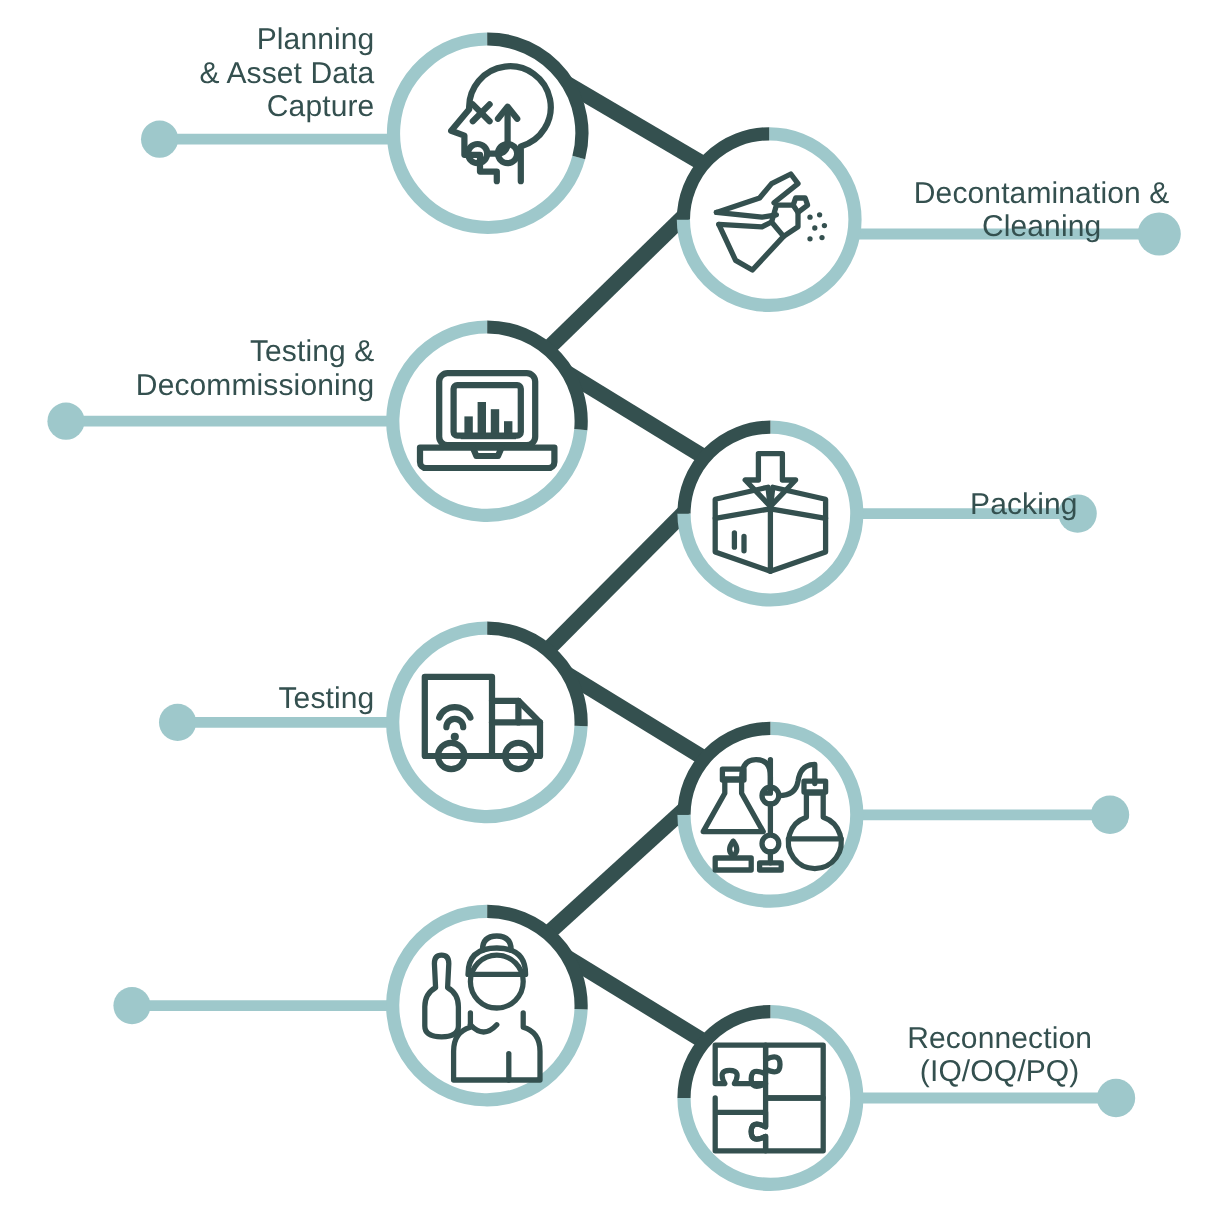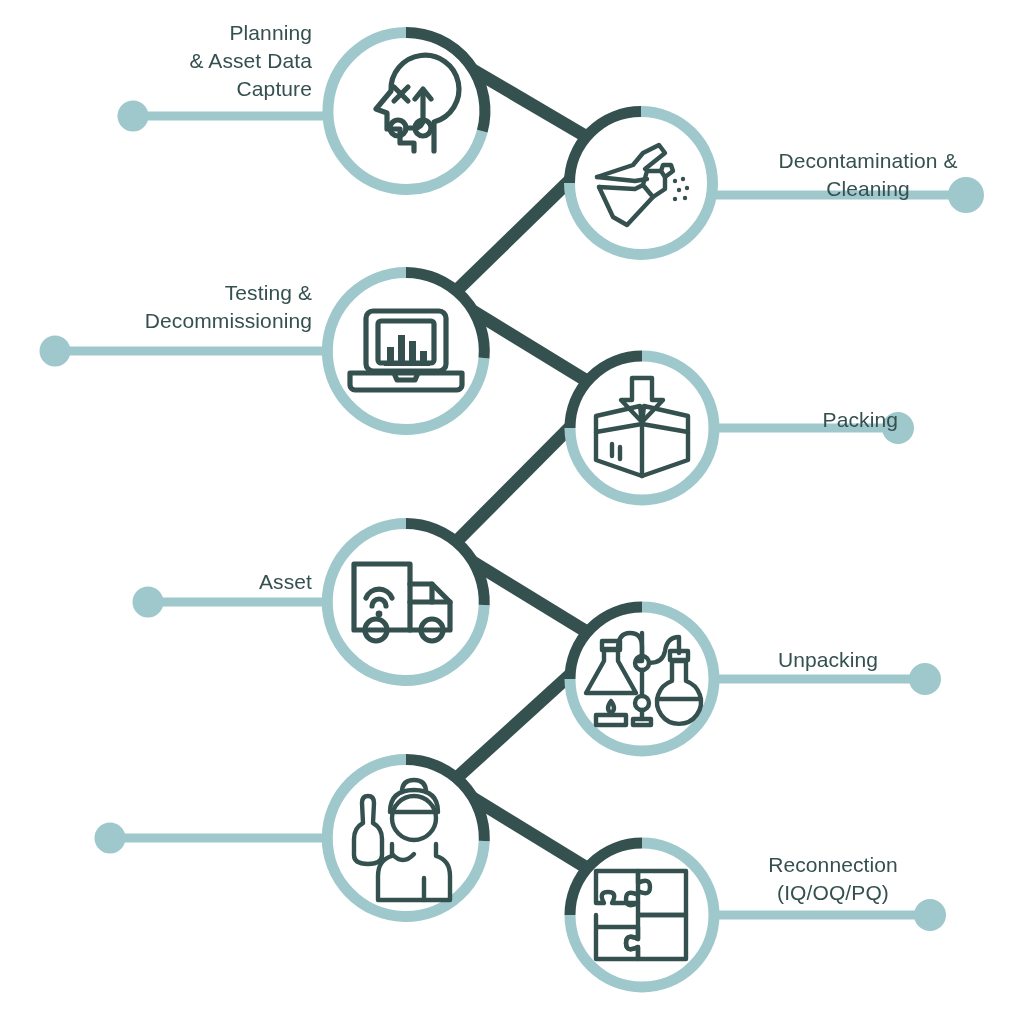--- a/index.html
+++ b/index.html
@@ -18,21 +18,21 @@
   #diagram{
     position:absolute;
     left:0; top:0;
     width:1024px;
     height:1015px;
     display:block;
   }
   .lbl{
     position:absolute;
     color:#34504f;
-    font-size:21px;
+    font-size:25px;
     line-height:28px;
     letter-spacing:.1px;
     white-space:pre-line;
     pointer-events:none;
   }
   .lbl.r{ text-align:right; }
   .lbl.l{ text-align:left; }
 </style>
 </head>
 <body>
@@ -256,26 +256,25 @@
 
   </svg>
 
   <div class="lbl r" style="right:712px; top:19px; width:260px;">Planning
 &amp; Asset Data
 Capture</div>
 
   <div class="lbl r" style="right:712px; top:279px; width:300px;">Testing &amp;
 Decommissioning</div>
 
-  <div class="lbl r" style="right:712px; top:568px; width:260px;">Asset</div>
+  <div class="lbl r" style="right:712px; top:568px; width:260px;">Testing</div>
 
 
   <div class="lbl l" style="left:728px; top:131px; width:280px; text-align:center;margin-top:16px;">Decontamination &amp;
 Cleaning</div>
 
   <div class="lbl l" style="left:728px; top:406px; width:170px; text-align:right;">Packing</div>
 
-  <div class="lbl l" style="left:728px; top:646px; width:200px; text-align:center;">Unpacking</div>
 
   <div class="lbl l" style="left:728px; top:851px; width:210px; text-align:center;">Reconnection
 (IQ/OQ/PQ)</div>
 
 </div>
 
 </body></html>

